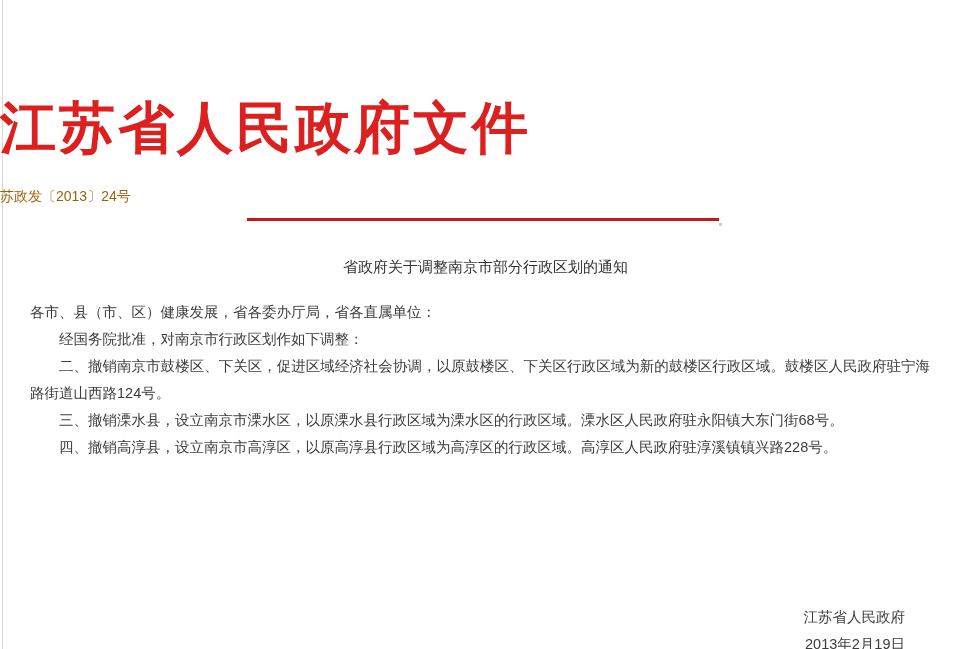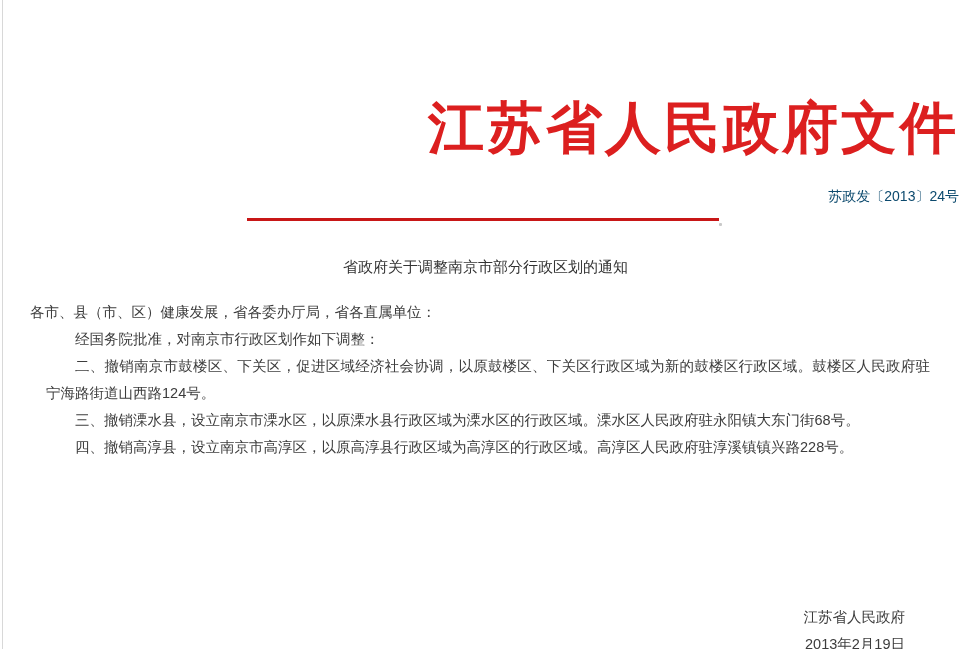--- a/index.html
+++ b/index.html
@@ -12,51 +12,51 @@
   body{
     width:959px;height:649px;overflow:hidden;background:var(--page_bg);
     font-family:"Liberation Sans","DejaVu Sans",sans-serif;
     color:var(--ink);
     position:relative;
   }
   .page{position:absolute;inset:0;background:var(--page_bg);}
   .left-edge{position:absolute;left:2px;top:0;bottom:0;width:1px;background:#d8d8d8;}
   .masthead{
     position:absolute;top:96px;left:0;width:100%;
-    text-align:right;
+    text-align:left;
     font-family:"Liberation Serif","DejaVu Serif",serif;
     font-weight:700;
     font-size:56px;line-height:1.15;
     letter-spacing:3px;
     color:var(--accent_red);
     white-space:nowrap;
   }
   .doc-number{
     position:absolute;top:187px;left:0;width:100%;
-    text-align:right;font-size:14px;line-height:18px;color:#0c4a6e;
+    text-align:left;font-size:14px;line-height:18px;color:#a16207;
   }
   .red-rule{
     position:absolute;left:247px;top:218px;width:472px;height:3px;
     background:var(--rule_red);
   }
   .rule-speck{
     position:absolute;left:719px;top:223px;width:3px;height:3px;
     background:#c9c9c9;border-radius:1px;
   }
   .doc-title{
     position:absolute;top:258px;left:6px;width:100%;
     text-align:center;font-size:15px;font-weight:400;color:#333;
   }
   .body-text{
     position:absolute;left:30px;top:299px;width:900px;
     font-size:14.5px;line-height:27px;color:var(--ink);
     text-align:justify;
   }
   .body-text p{margin:0;}
-  .body-text p.indent{text-indent:2em;margin-left:16px;}
+  .body-text p.indent{text-indent:2em;}
   .signature{
     position:absolute;right:54px;top:604px;
     text-align:right;font-size:14.5px;line-height:27px;color:var(--ink);
   }
 </style>
 </head>
 <body>
 
 <div class="page">
   <div class="left-edge"></div>

